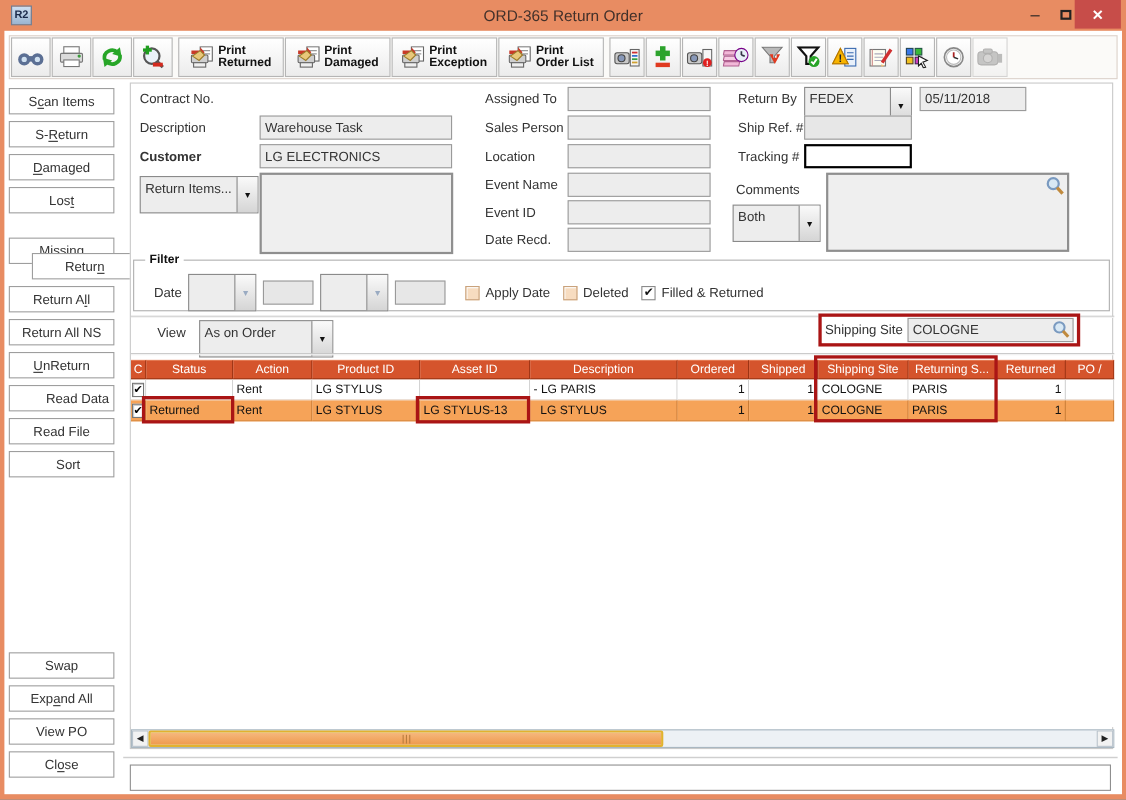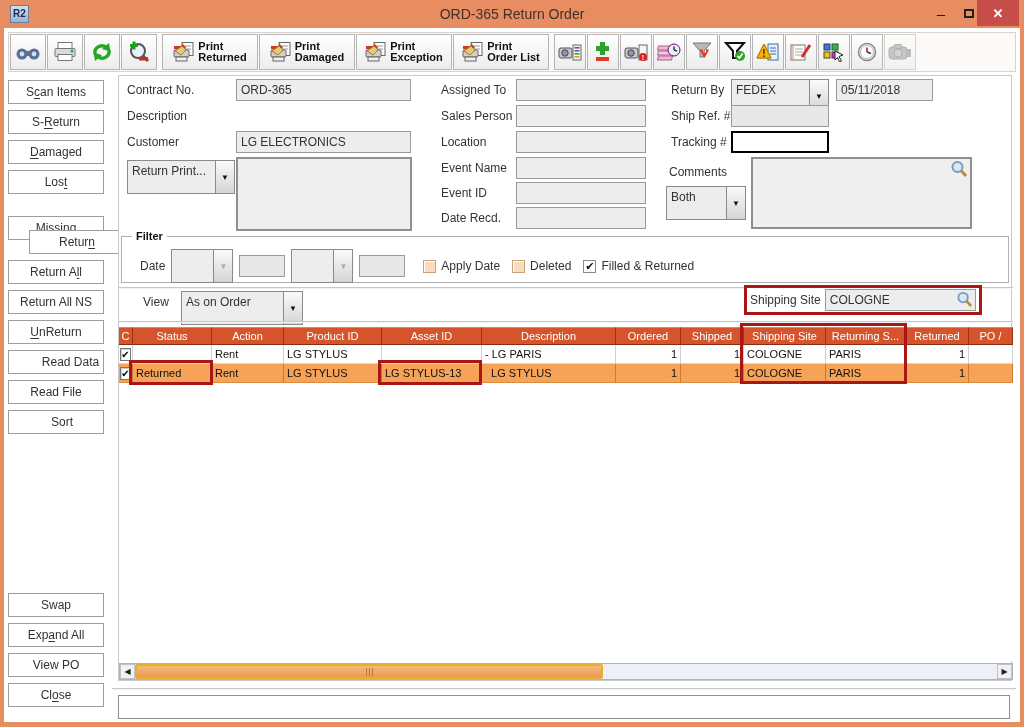--- a/index.html
+++ b/index.html
@@ -377,26 +377,26 @@
       <div class="sbtn" style="top: 410px; padding-left: 12px;">Sort</div>
       <div class="sbtn" style="top: 593px;">Swap</div>
       <div class="sbtn" style="top: 623px;">Exp<u>a</u>nd All</div>
       <div class="sbtn" style="top: 653px;">View PO</div>
       <div class="sbtn" style="top: 683px;">Cl<u>o</u>se</div>
     </div>
 
   <div class="main">
 
     <div class="lbl" style="left:8px;top:3px;">Contract No.</div>
-    <div class="fld" style="left:117px;top:3px;width:175px;">ORD-365</div>
     <div class="lbl" style="left:8px;top:29px;">Description</div>
-    <div class="lbl" style="left:8px;top:55px;">Customer</div>
+    <div class="fld" style="left:117px;top:29px;width:175px;">Warehouse Task</div>
+    <div class="lbl" style="left:8px;top:55px;font-weight:bold;">Customer</div>
     <div class="fld" style="left:117px;top:55px;width:175px;">LG ELECTRONICS</div>
     <div class="dd" style="left:8px;top:84px;width:108px;">
-      <span class="txt">Return Print...</span>
+      <span class="txt">Return Items...</span>
       <span class="arw">▼</span>
     </div>
     <div class="area" style="left:117px;top:81px;width:176px;height:74px;"></div>
 
     <div class="lbl" style="left:322px;top:3px;">Assigned To</div>
     <div class="fld" style="left:397px;top:3px;width:130px;"></div>
     <div class="lbl" style="left:322px;top:29px;text-align:center;">Sales Person</div>
     <div class="fld" style="left:397px;top:29px;width:130px;"></div>
     <div class="lbl" style="left:322px;top:55px;">Location</div>
     <div class="fld" style="left:397px;top:55px;width:130px;"></div>

